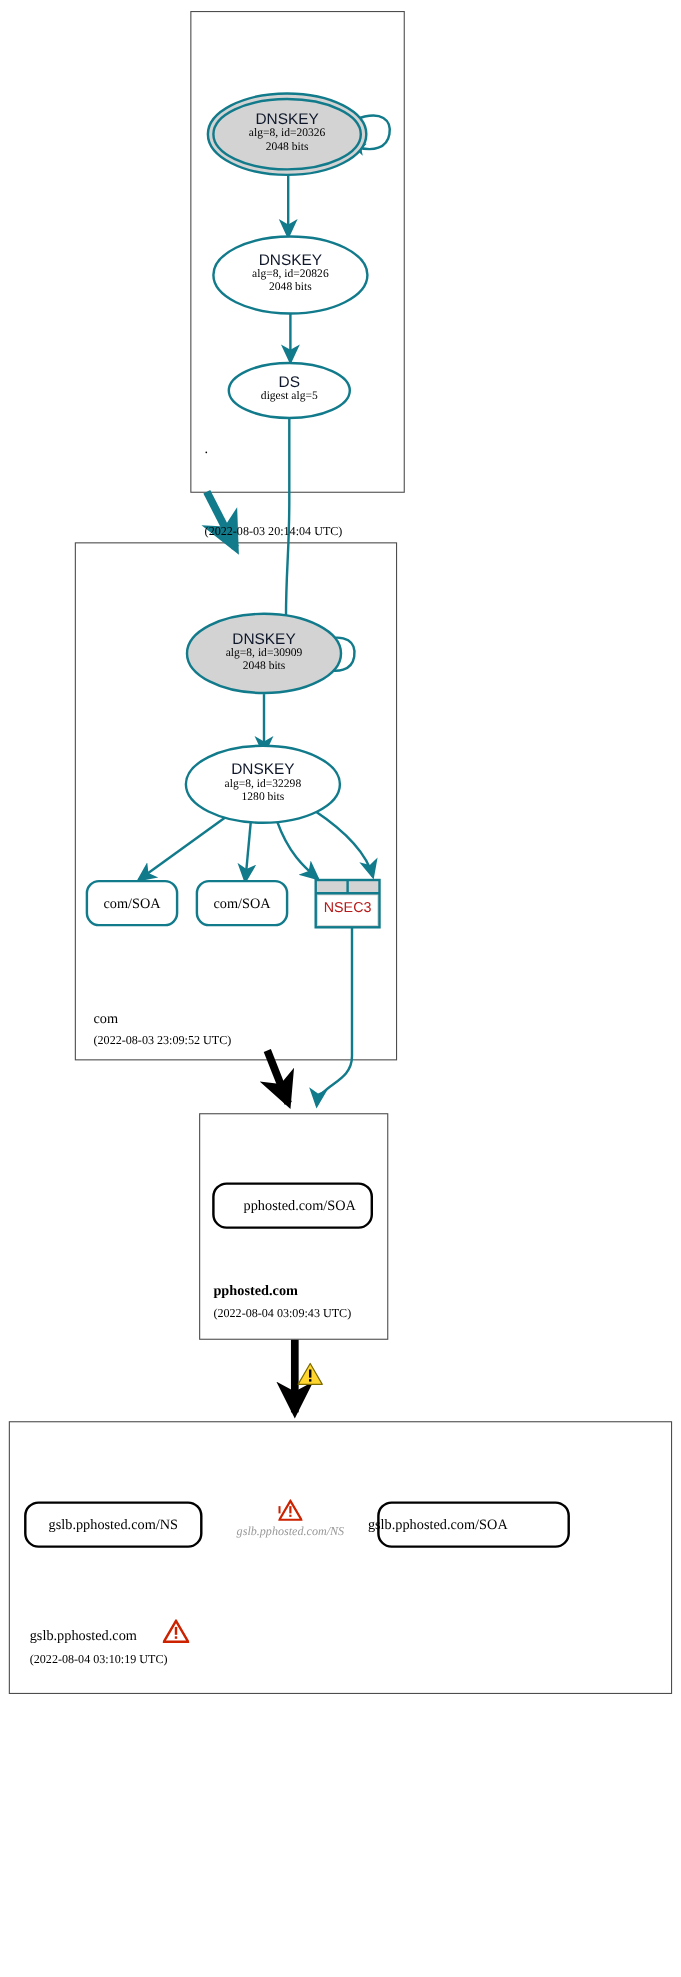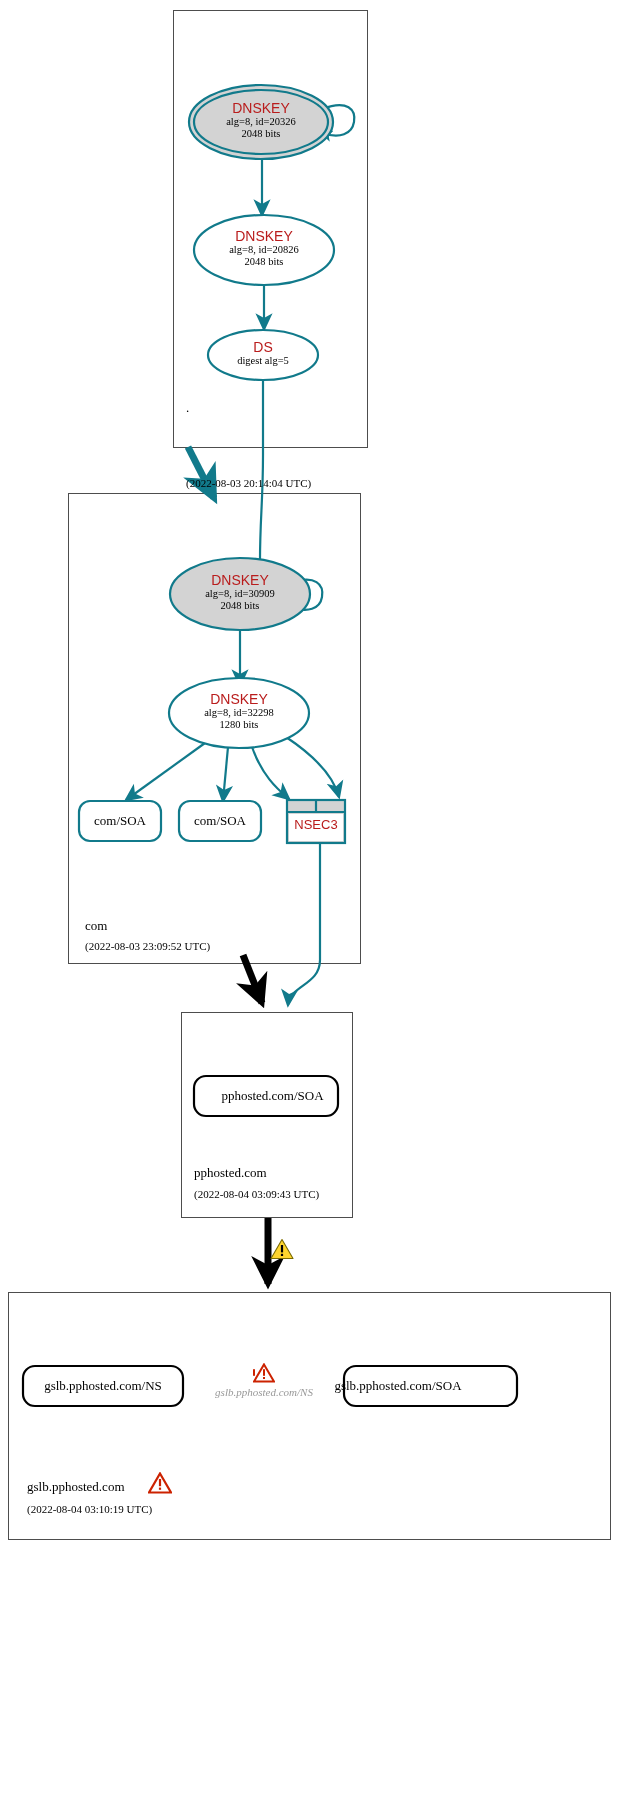--- a/index.html
+++ b/index.html
@@ -4,21 +4,21 @@
 <style>
   html,body{margin:0;padding:0;background:#ffffff;}
   body{width:619px;height:1797px;position:relative;overflow:hidden;
        font-family:"Liberation Serif", serif;}
   .stage{position:absolute;left:0;top:0;width:619px;height:1797px;}
   svg.layer{position:absolute;left:0;top:0;width:619px;height:1797px;overflow:visible;}
   .zone-box{position:absolute;border:1px solid #4d4d4d;background:#ffffff;box-sizing:border-box;}
   .zone-label{position:absolute;font-family:"Liberation Serif",serif;font-size:13px;color:#000;white-space:nowrap;}
   .zone-time{position:absolute;font-family:"Liberation Serif",serif;font-size:11px;color:#000;white-space:nowrap;}
   .node-text{position:absolute;text-align:center;white-space:nowrap;pointer-events:none;}
-  .t-main{font-family:"Liberation Sans",sans-serif;font-size:14px;color:#b91c1c;line-height:15px;}
+  .t-main{font-family:"Liberation Sans",sans-serif;font-size:14px;color:#0f172a;line-height:15px;}
   .t-sub{font-family:"Liberation Serif",serif;font-size:10.5px;color:#000;line-height:12px;}
   .t-rr{font-family:"Liberation Serif",serif;font-size:13px;color:#000;line-height:14px;}
   .t-nsec{font-family:"Liberation Sans",sans-serif;font-size:13px;color:#b91c1c;}
   .t-ghost{position:absolute;font-family:"Liberation Serif",serif;font-style:italic;font-size:11px;color:#999;white-space:nowrap;text-align:center;}
   .warnwrap{position:absolute;}
 </style>
 </head>
 <body>
 
 <div class="stage">
@@ -137,21 +137,21 @@
   <div class="node-text t-nsec" style="left:287px;top:817px;width:58px;">NSEC3</div>
 
   <div class="zone-label" style="left:85px;top:918px;">com</div>
   <div class="zone-time" style="left:85px;top:940px;">(2022-08-03 23:09:52 UTC)</div>
 
   <svg class="layer" viewBox="0 0 619 1797">
     <rect x="194" y="1076" width="144" height="40" rx="12" ry="12" fill="#ffffff" stroke="#000000" stroke-width="2.2"></rect>
   </svg>
   <div class="node-text t-rr" style="left:194px;top:1089px;width:157px;">pphosted.com/SOA</div>
 
-  <div class="zone-label" style="left:194px;top:1165px;">pphosted.com</div>
+  <div class="zone-label" style="left:194px;top:1165px;font-weight:bold;">pphosted.com</div>
   <div class="zone-time" style="left:194px;top:1188px;">(2022-08-04 03:09:43 UTC)</div>
 
   <svg class="warnwrap" style="left:270px;top:1238px;width:24px;height:22px;" viewBox="0 0 24 22">
     <path d="M12,1.5 L23,20.5 L1,20.5 Z" fill="#ffd52e" stroke="#7a6a00" stroke-width="1.1" stroke-linejoin="round"></path>
     <rect x="10.9" y="7" width="2.2" height="7.4" fill="#000000"></rect>
     <rect x="10.9" y="15.8" width="2.2" height="2.2" fill="#000000"></rect>
   </svg>
 
   <svg class="layer" viewBox="0 0 619 1797">
     <rect x="23" y="1366" width="160" height="40" rx="12" ry="12" fill="#ffffff" stroke="#000000" stroke-width="2.2"></rect>

